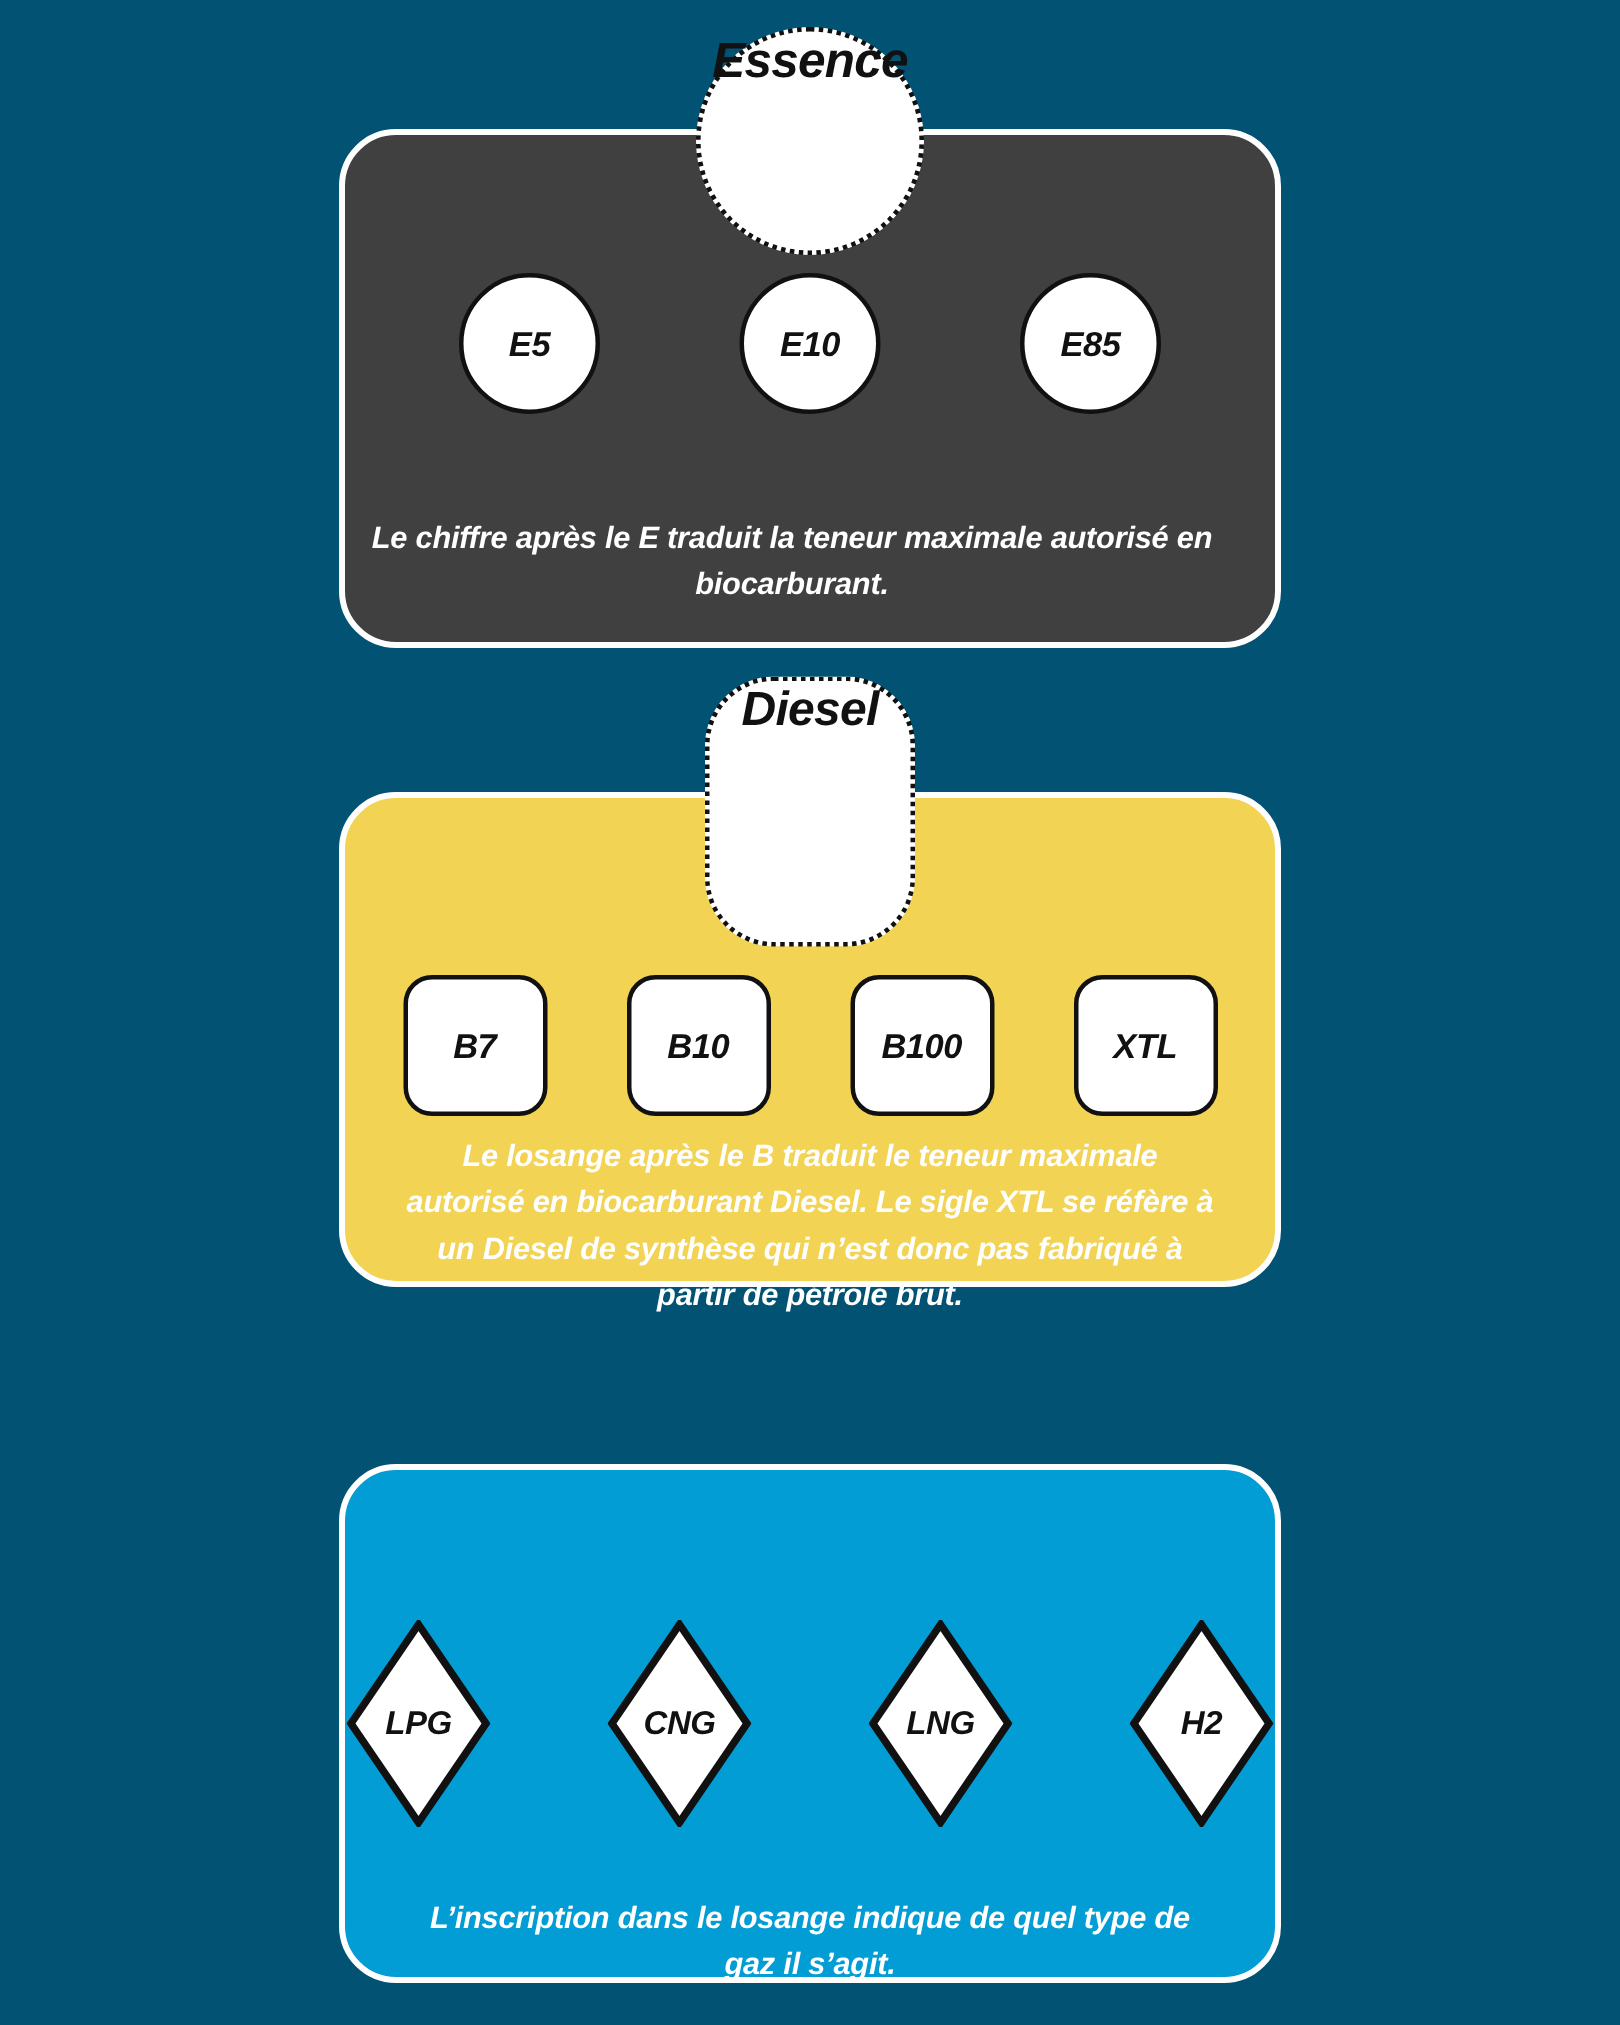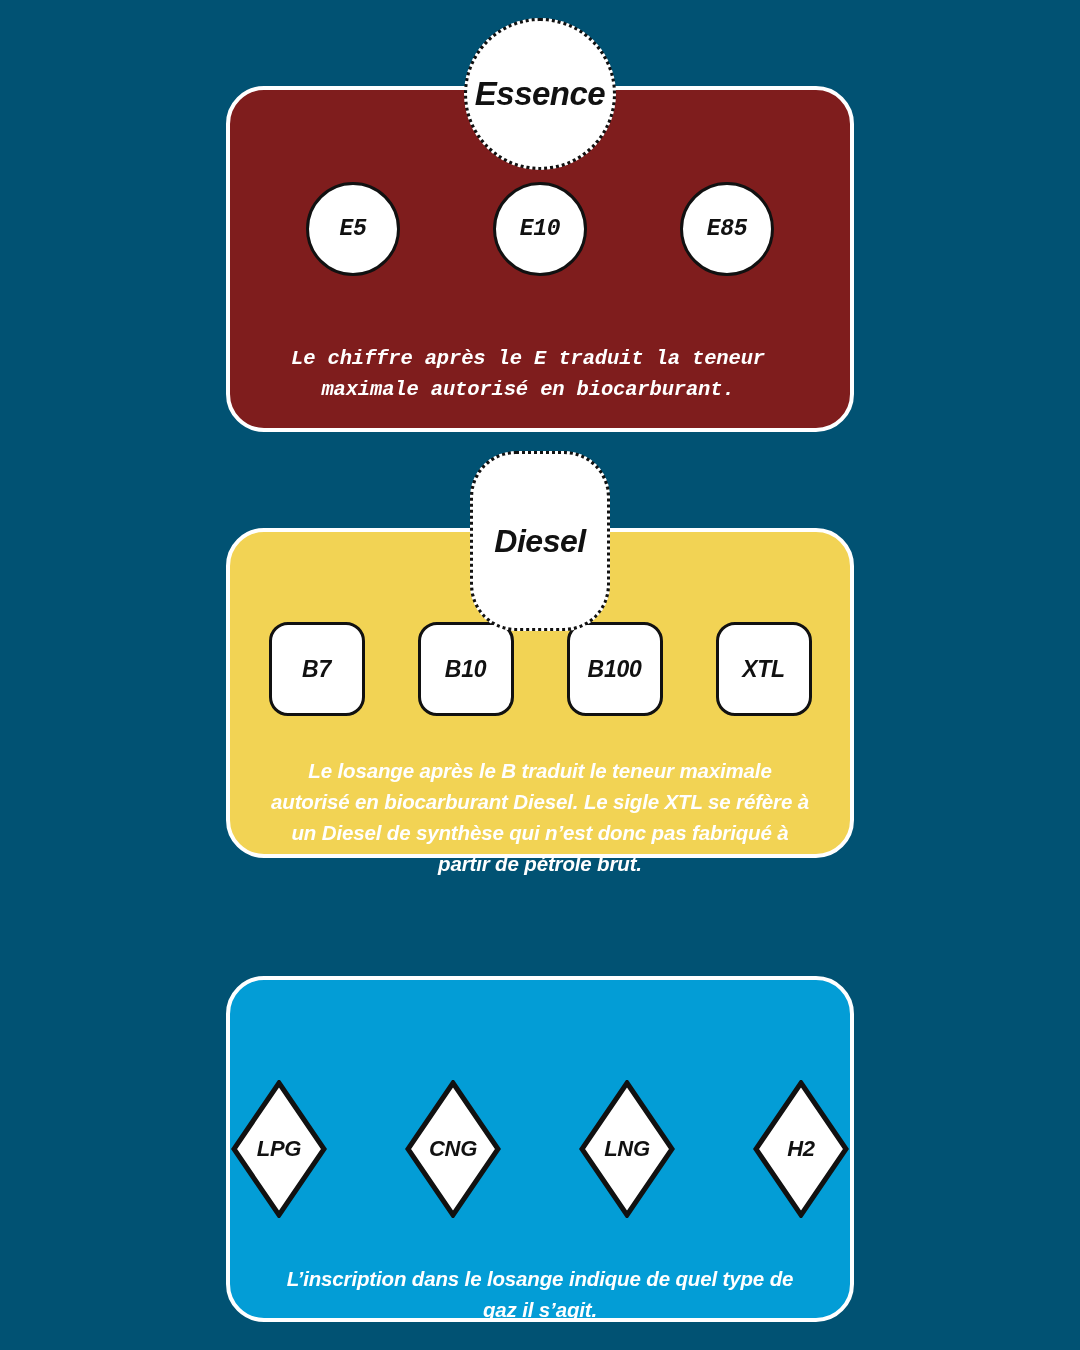--- a/index.html
+++ b/index.html
@@ -30,22 +30,21 @@
     display: flex;
     flex-direction: column;
     align-items: center;
   }
 
   .panel-essence {
     left: 226px;
     top: 86px;
     width: 628px;
     height: 346px;
-    background: #7f1d1d;
-    font-family: Liberation Mono, monospace;
+    background: #404040;
   }
 
   .panel-diesel {
     left: 226px;
     top: 528px;
     width: 628px;
     height: 330px;
     background: #F2D354;
   }
 
@@ -56,21 +55,20 @@
     height: 346px;
     background: #039DD6;
   }
 
   
   .badge {
     position: absolute;
     background: #ffffff;
     border: 3px dotted #111111;
     display: flex;
-    align-items: center;
     justify-content: center;
     z-index: 5;
     box-sizing: border-box;
   }
 
   .badge-label {
     font-style: italic;
     font-weight: bold;
     color: #111111;
     letter-spacing: -0.5px;
@@ -157,20 +155,21 @@
   .token-square {
     width: 96px;
     height: 94px;
     border-radius: 19px;
     background: #ffffff;
     border: 3px solid #111111;
     box-sizing: border-box;
     display: flex;
     align-items: center;
     justify-content: center;
+    margin-top: 28px;
   }
   .token-square .token-label { font-size: 23px; }
 
   
   .row-gaz {
     top: 100px;
     gap: 78px;
     align-items: center;
   }
   .token-diamond {

